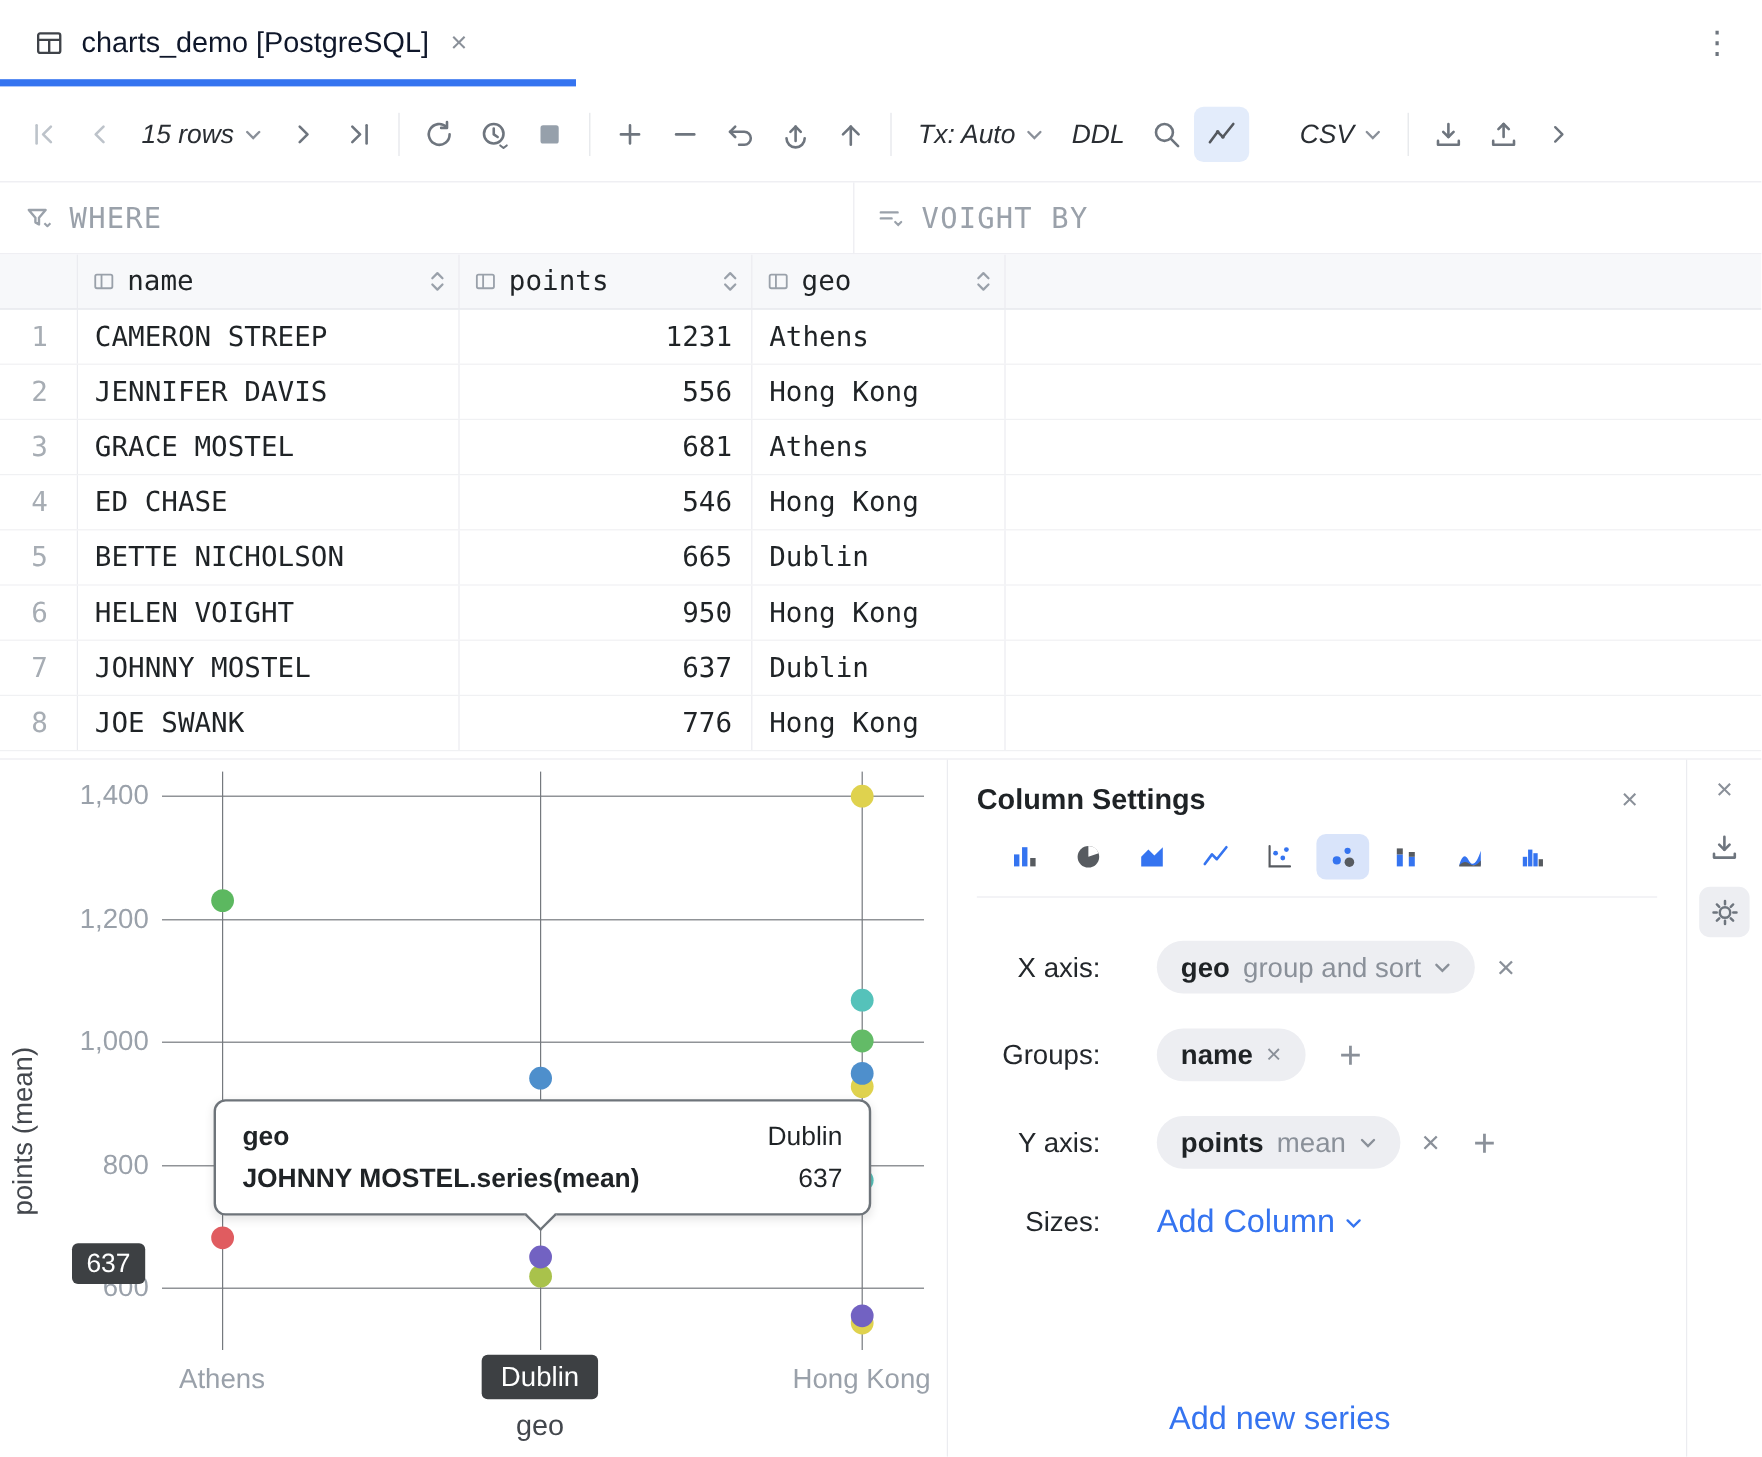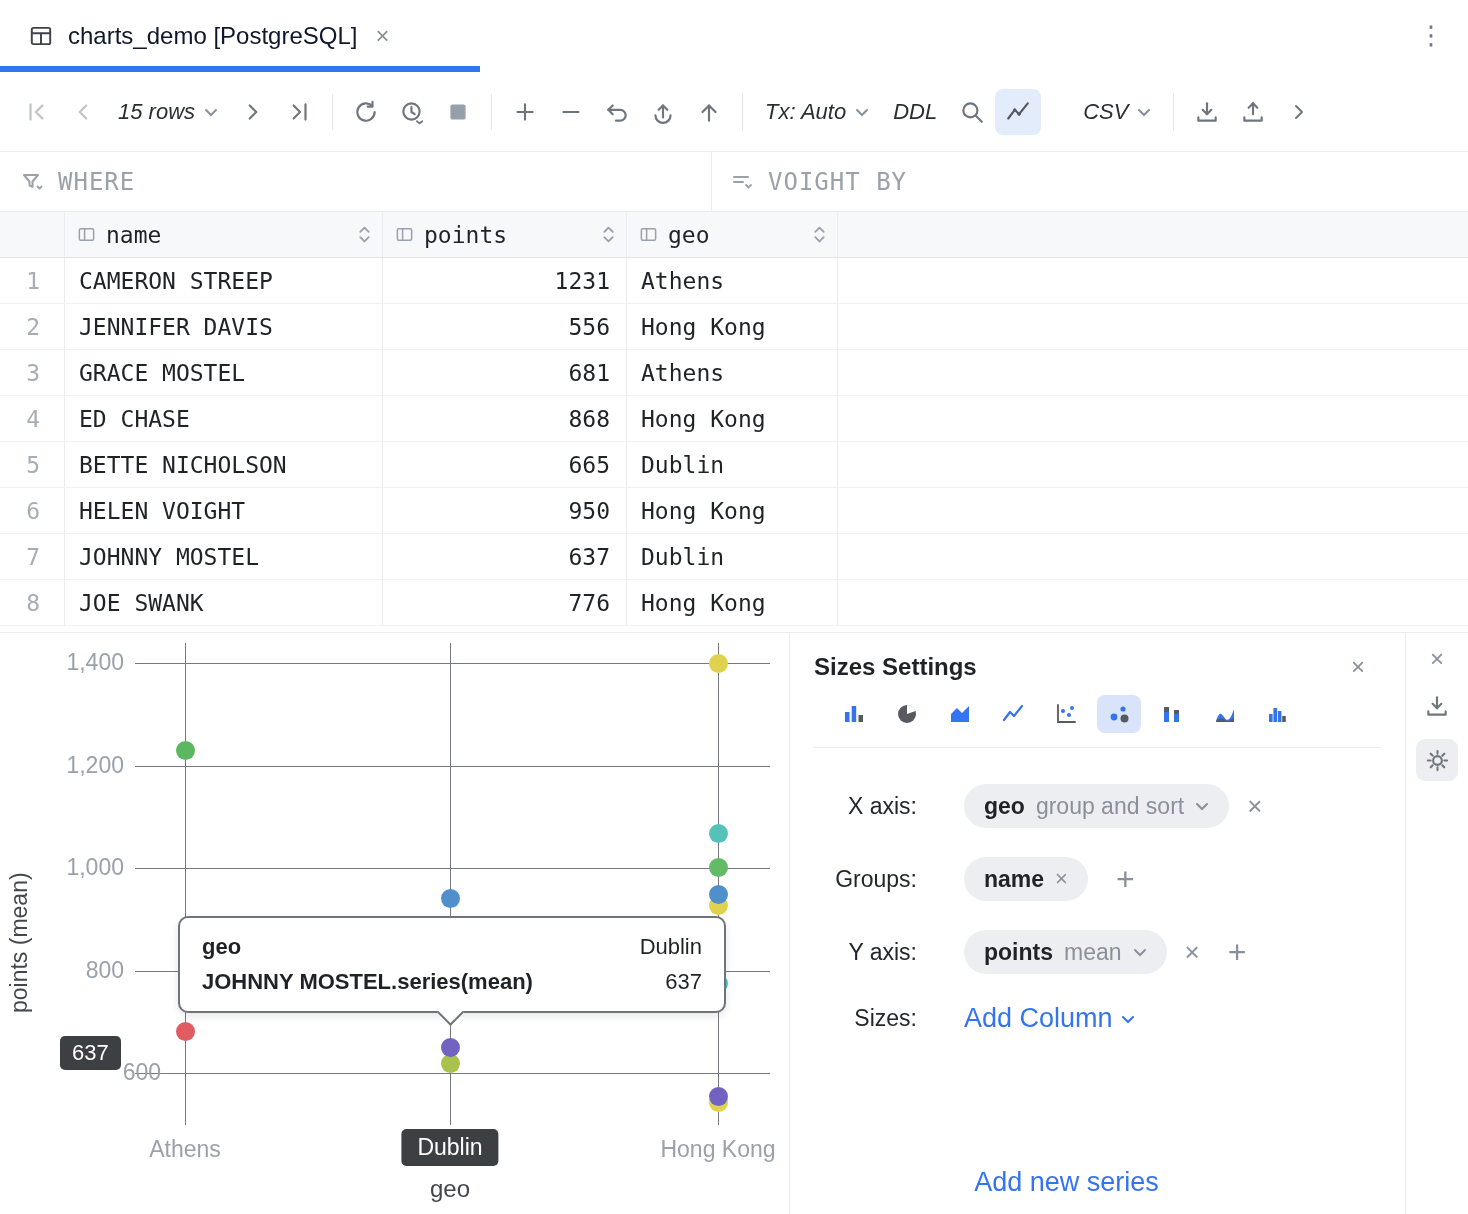--- a/index.html
+++ b/index.html
@@ -315,21 +315,21 @@
       </div>
       <div class="grid-row">
         <div class="cell num">3</div>
         <div class="cell name">GRACE MOSTEL</div>
         <div class="cell points">681</div>
         <div class="cell geo">Athens</div>
       </div>
       <div class="grid-row">
         <div class="cell num">4</div>
         <div class="cell name">ED CHASE</div>
-        <div class="cell points">868</div>
+        <div class="cell points">546</div>
         <div class="cell geo">Hong Kong</div>
       </div>
       <div class="grid-row">
         <div class="cell num">5</div>
         <div class="cell name">BETTE NICHOLSON</div>
         <div class="cell points">665</div>
         <div class="cell geo">Dublin</div>
       </div>
       <div class="grid-row">
         <div class="cell num">6</div>
@@ -359,21 +359,21 @@
     <div class="plot">
         <div class="hline" style="top: 30px;"></div>
         <div class="ytick" style="top: 16px;">1,400</div>
         <div class="hline" style="top: 132.5px;"></div>
         <div class="ytick" style="top: 118.5px;">1,200</div>
         <div class="hline" style="top: 235px;"></div>
         <div class="ytick" style="top: 221px;">1,000</div>
         <div class="hline" style="top: 337.5px;"></div>
         <div class="ytick" style="top: 323.5px;">800</div>
         <div class="hline" style="top: 440px;"></div>
-        <div class="ytick" style="top: 426px; margin-left: 37px;">600</div>
+        <div class="ytick" style="top: 426px;">600</div>
         <div class="vline" style="left: 185px;"></div>
         <div class="xtick" style="left: 185px;">Athens</div>
         <div class="vline" style="left: 450px;"></div>
         <div class="x-badge" style="left: 450px;">Dublin</div>
         <div class="vline" style="left: 718px;"></div>
         <div class="xtick" style="left: 718px;">Hong Kong</div>
         <div class="dot" style="left: 176px; top: 107.612px; background: rgb(92, 184, 96);"></div>
         <div class="dot" style="left: 176px; top: 389.488px; background: rgb(224, 92, 96);"></div>
         <div class="dot" style="left: 441px; top: 256.237px; background: rgb(78, 143, 204);"></div>
         <div class="dot" style="left: 441px; top: 420.75px; background: rgb(169, 194, 75);"></div>
@@ -397,21 +397,21 @@
         <span class="tt-label">JOHNNY MOSTEL.series(mean)</span>
         <span class="tt-value">637</span>
       </div>
       <div class="tt-arrow"></div>
     </div>
     <div class="x-title">geo</div>
   </div>
 
   <div class="series-panel">
     <div class="sp-header">
-      <span class="sp-title">Sizes Settings</span>
+      <span class="sp-title">Column Settings</span>
       <span class="sp-close">×</span>
     </div>
     <div class="sp-icons">
       <div class="sp-icon">
         <svg width="24" height="24" viewBox="0 0 24 24">
             <rect x="3" y="10" width="4.5" height="10" fill="#3574F0"></rect>
             <rect x="9.7" y="4" width="4.5" height="16" fill="#3574F0"></rect>
             <rect x="16.5" y="13" width="4.5" height="7" fill="#575B60"></rect>
           </svg>
       </div>

